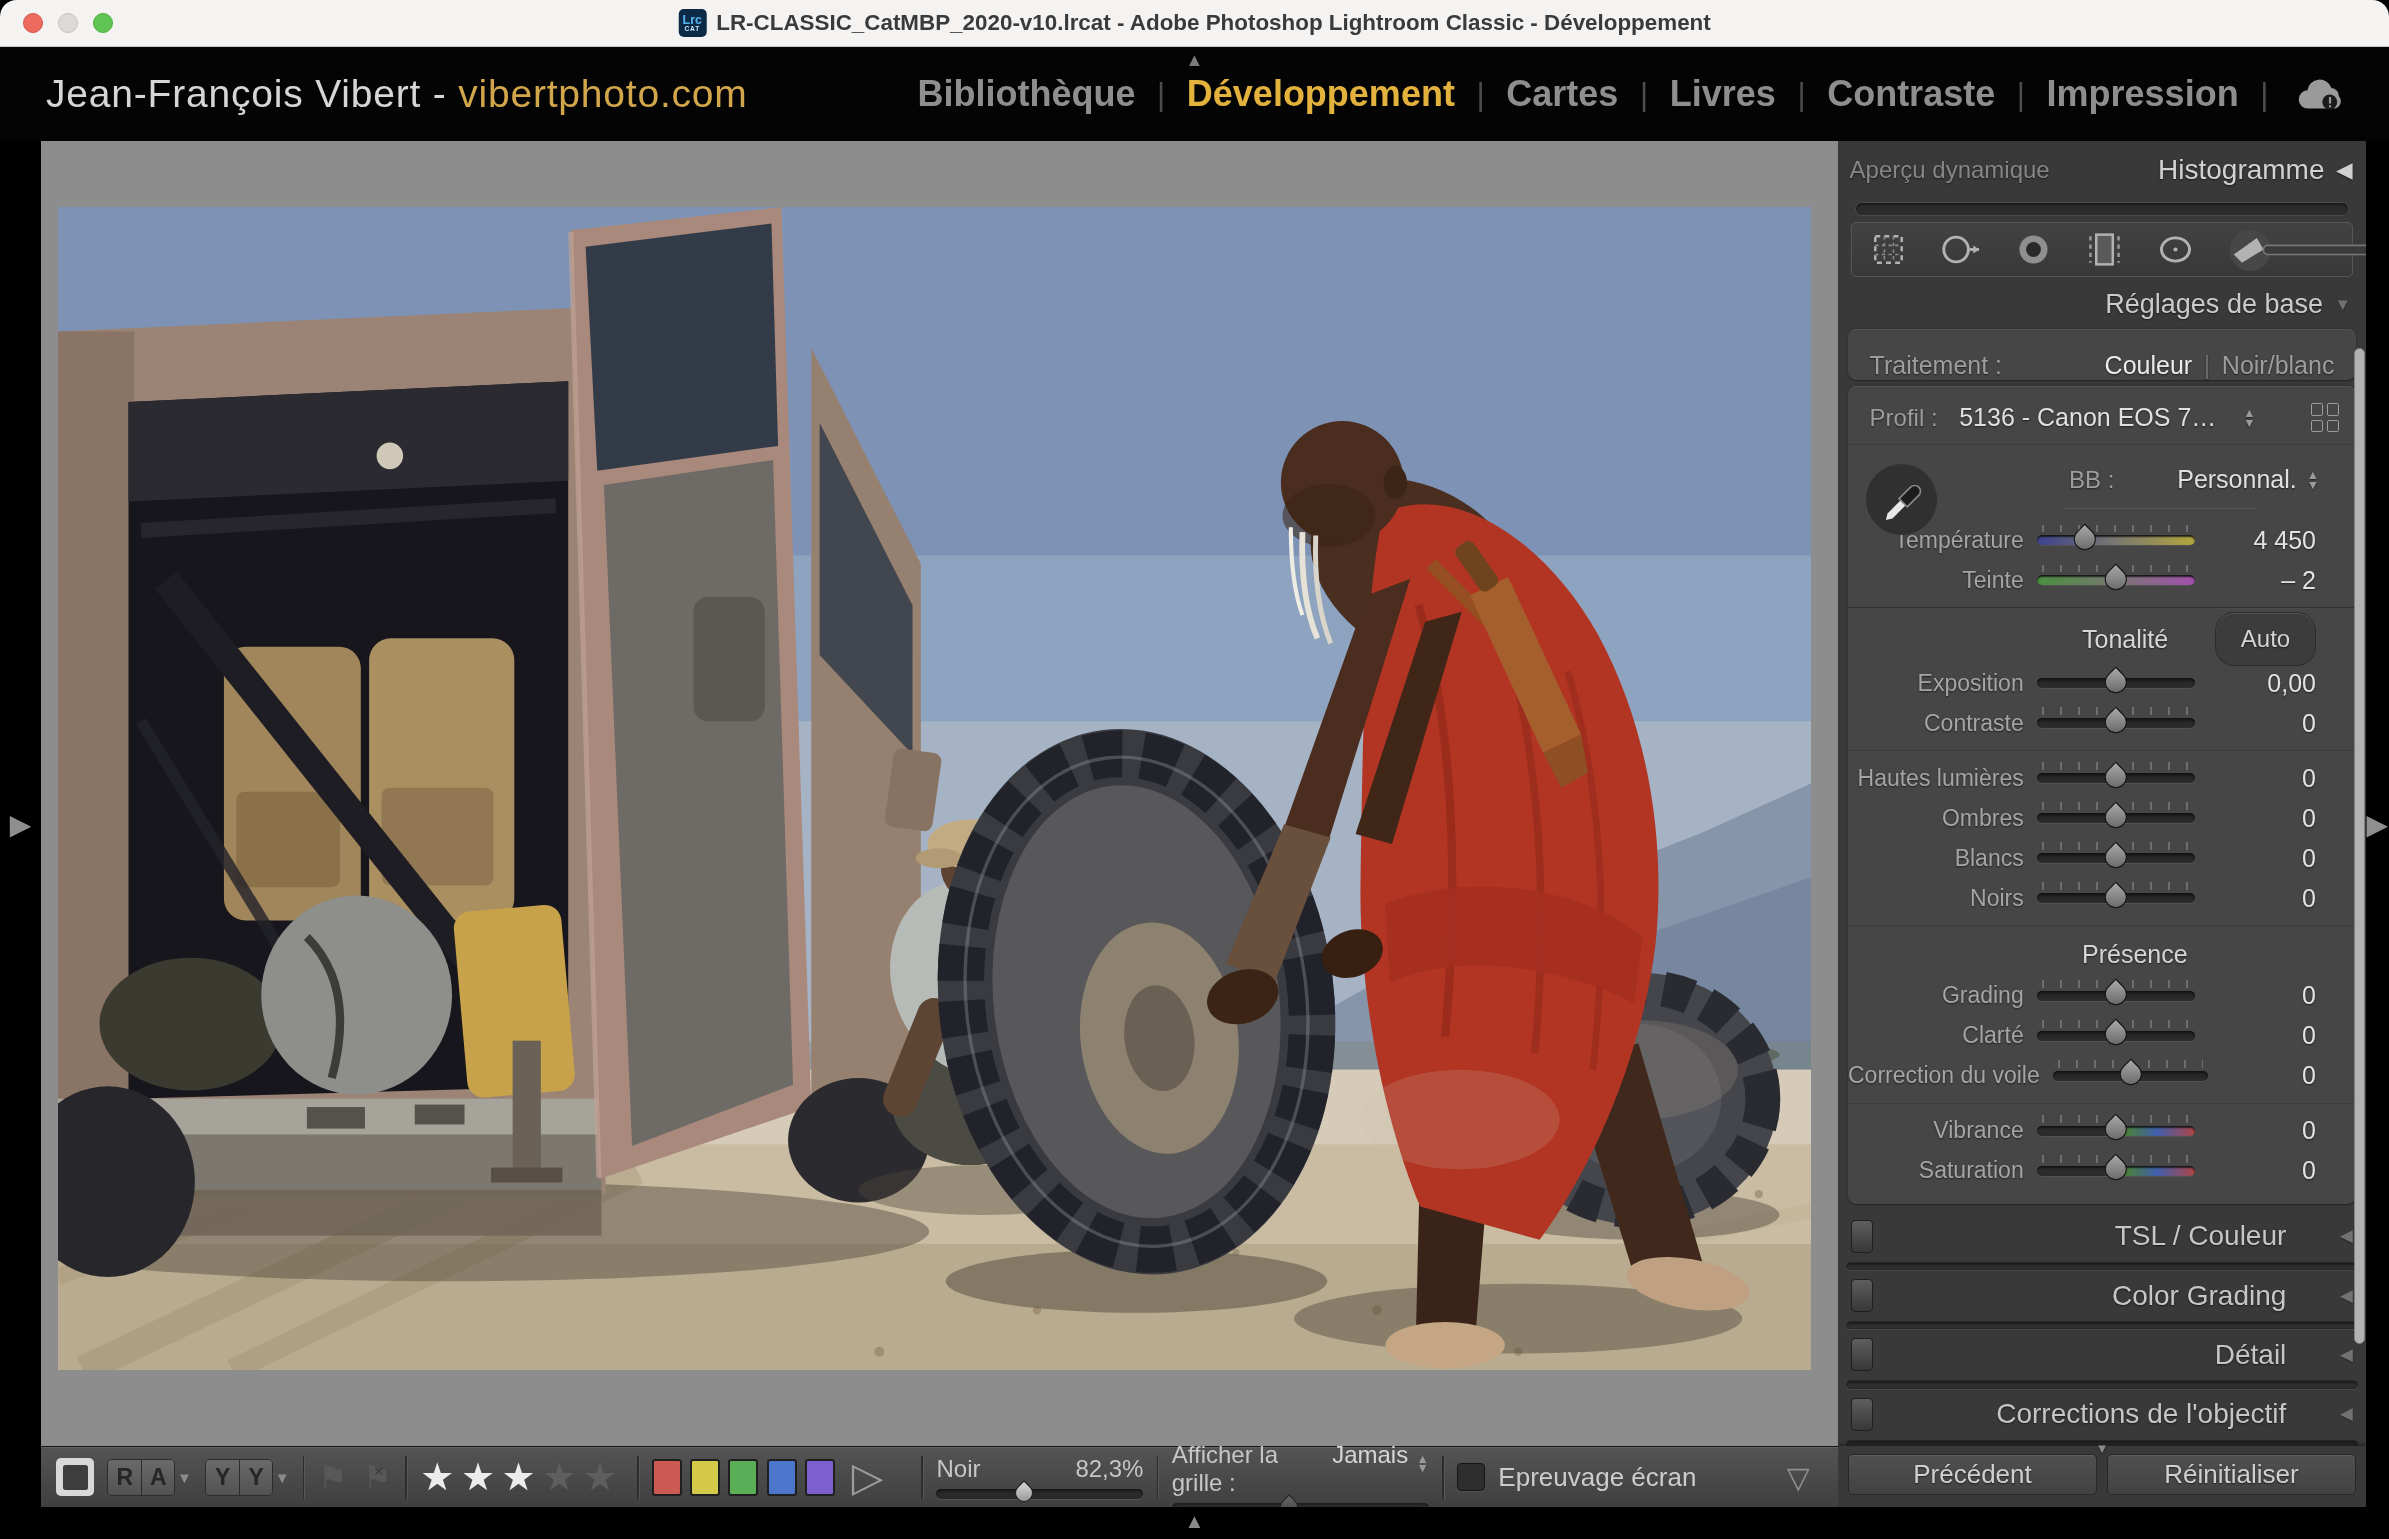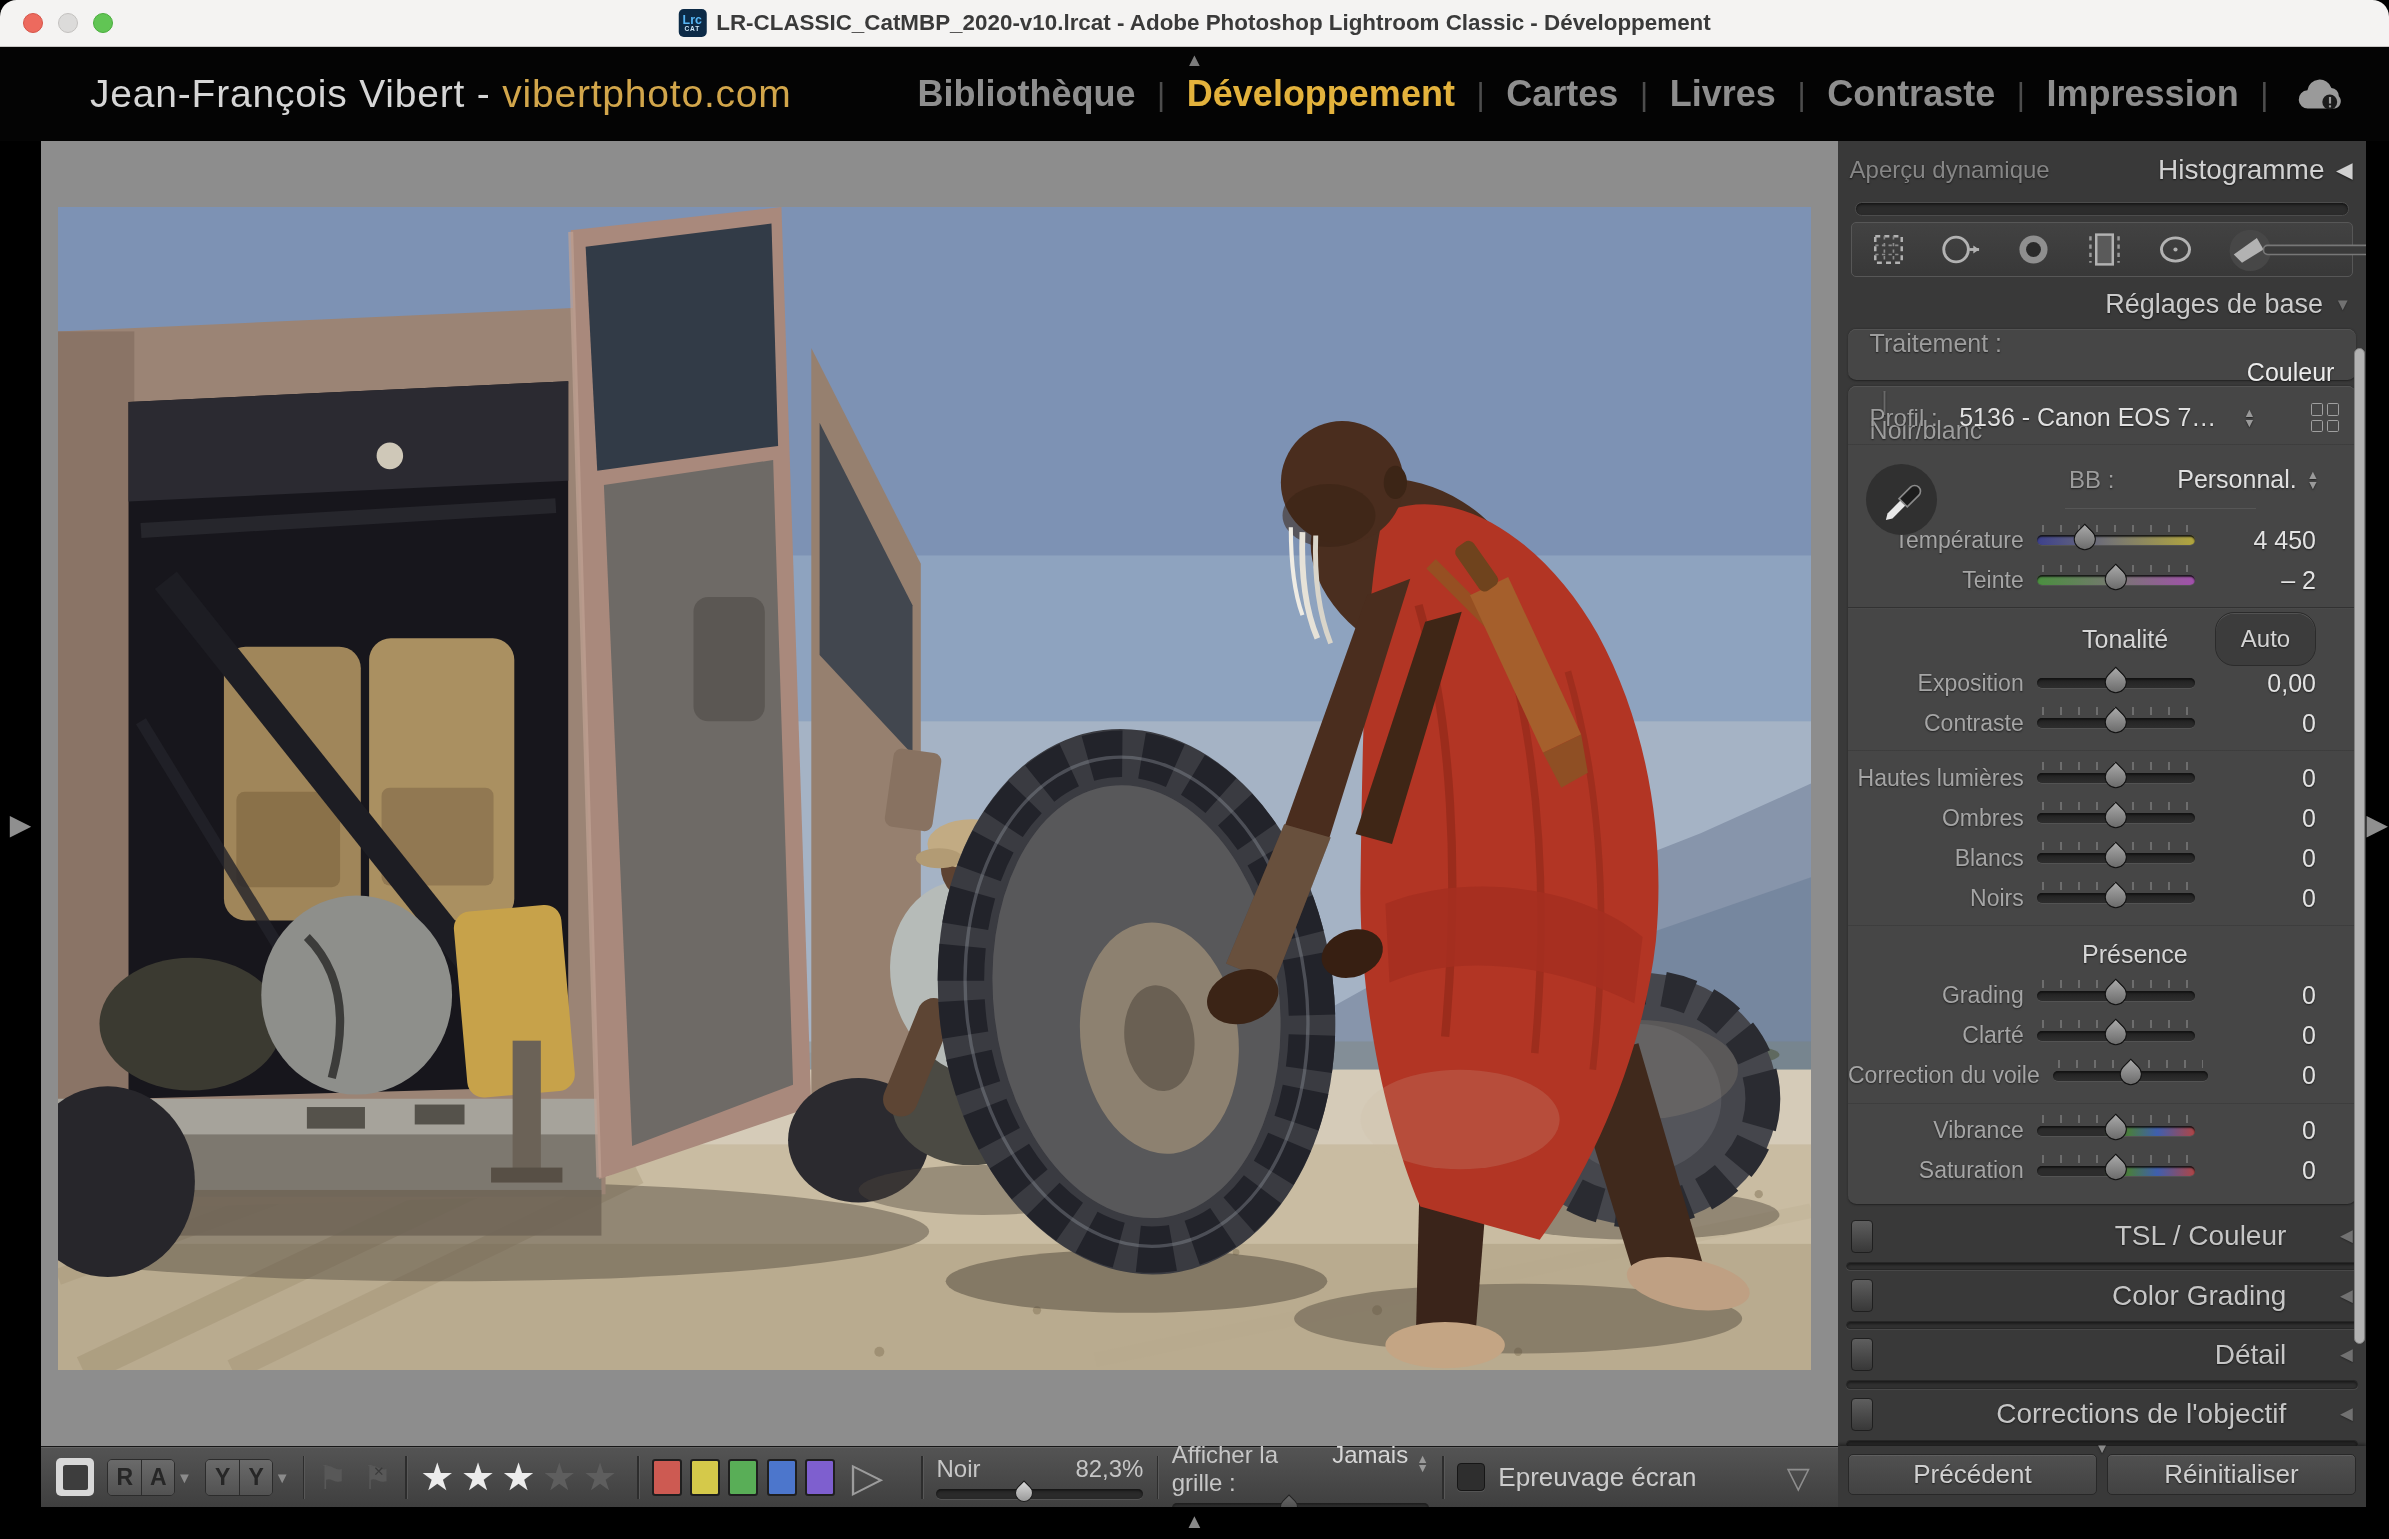--- a/index.html
+++ b/index.html
@@ -16,21 +16,21 @@
   .light.green { background:#61c554; border:0.8px solid #4aad3e; }
   .titlewrap { position:absolute; left:50%; transform:translateX(-50%); display:flex; align-items:center; gap:10px; }
   .lrc-icon { width:28px; height:28px; background:#0c2a47; border-radius:5px; display:flex; flex-direction:column; align-items:center; justify-content:center; line-height:1; }
   .lrc-icon .lrc-t { color:#58b6f5; font-size:12.4px; font-weight:700; }
   .lrc-icon .lrc-s { color:#cfe7f8; font-size:6.6px; font-weight:700; letter-spacing:0.8px; }
   .title-text { color:#3a3a3a; font-size:22.4px; font-weight:700; }
 
   
   .modulebar { height:94px; background:#040404; display:flex; align-items:center; padding:0 46px; position:relative; flex:0 0 auto; }
   .top-arrow { position:absolute; top:3.3px; left:50%; transform:translateX(-50%); color:#7c7c7c; font-size:18px; }
-  .identity { font-size:39px; font-weight:300; color:#d6d6d6; letter-spacing:0.8px; white-space:nowrap;margin-left:44px; }
+  .identity { font-size:39px; font-weight:300; color:#d6d6d6; letter-spacing:0.8px; white-space:nowrap; }
   .identity .site { color:#d2a64b; }
   .modules { margin-left:auto; display:flex; align-items:center; gap:21.6px; }
   .module { font-size:36px; font-weight:700; color:#8e8e8e; white-space:nowrap; cursor:default; }
   .module.active { color:#e3b23c; }
   .mod-sep { color:#4d4d4d; font-size:31.5px; font-weight:300; }
   .cloud-wrap { margin-left:5px; display:flex; align-items:center; }
 
   
   .content { display:flex; height:1366px; flex:0 0 auto; }
   .edge-strip { width:41px; background:#000; display:flex; align-items:center; justify-content:center; }
@@ -77,21 +77,21 @@
   .smart-preview { color:#868686; font-size:24px; }
   .hist-title { margin-left:auto; font-size:28px; color:#d2d2d2; }
   .hist-collapse { margin-left:11.6px; color:#cfcfcf; font-size:21.6px; }
   .hist-strip { margin:3.3px 16.6px 6.6px; height:13.3px; background:#2c2c2c; border:1.7px solid #4c4c4c; border-radius:6.6px; box-shadow:inset 0 1.7px 2.5px #151515; }
   .toolstrip { margin:6.6px 13.3px 5px; height:55px; background:linear-gradient(#424242,#383838); border:1.7px solid #575757; border-radius:5px; display:flex; align-items:center; padding:0 15px; gap:28px; }
   .basic-title-row { height:45px; display:flex; align-items:center; justify-content:flex-end; gap:11.6px; padding:0 15px; }
   .basic-title { font-size:27px; color:#cbcbcb; }
   .dots-tri { color:#9f9f9f; font-size:16.6px; opacity:.55; }
 
   .pbox { margin:1.7px 10px 0; background:#464646; border-radius:8.3px; box-shadow:inset 0 0.8px 0 #585858, 0 0.8px 1.7px #222; }
-  .treat-row { height:51px; display:flex; align-items:flex-start; padding:0 21.6px; font-size:25px;flex-direction:column; }
+  .treat-row { height:51px; display:flex; align-items:flex-end; padding:0 21.6px; font-size:25px; }
   .treat-label { color:#9d9d9d; }
   .treat-color { margin-left:auto; color:#ececec; }
   .treat-sep { margin:0 11.6px; color:#6a6a6a; }
   .treat-bw { color:#9d9d9d; }
 
   .main-box { margin-top:6.6px; padding:5px 0 13.3px; }
   .profil-row { display:flex; align-items:center; padding:11.6px 16.6px 5px 21.6px; }
   .profil-label { color:#9d9d9d; font-size:24px; }
   .profil-value { margin-left:21.6px; color:#e0e0e0; font-size:25px; white-space:nowrap; overflow:hidden; text-overflow:ellipsis; max-width:274px; }
   .stepper { display:flex; flex-direction:column; line-height:10px; font-size:12.4px; color:#9a9a9a; margin-left:10px; }

